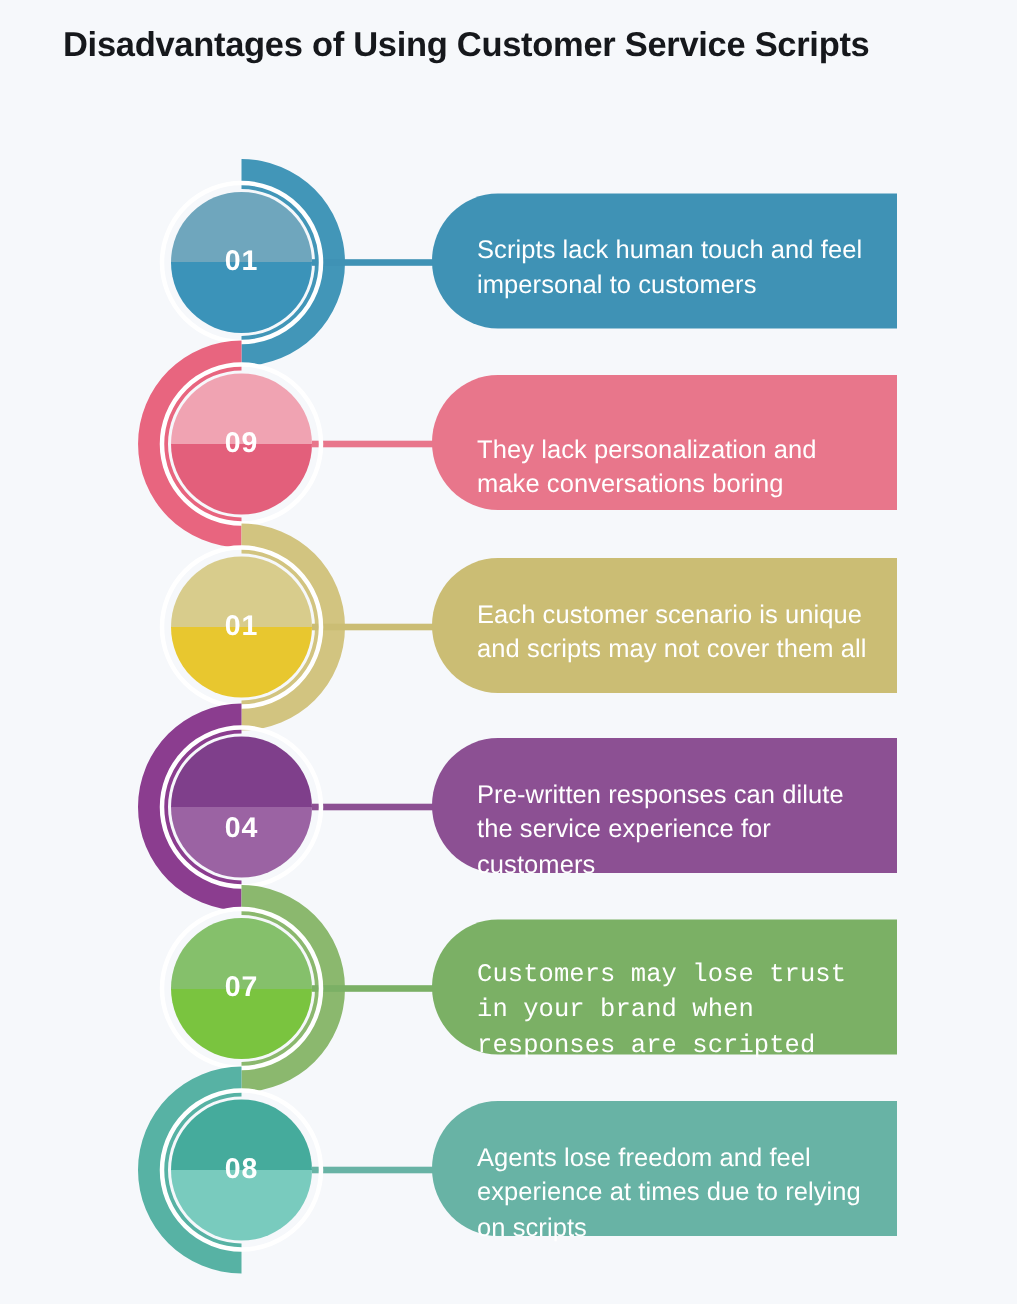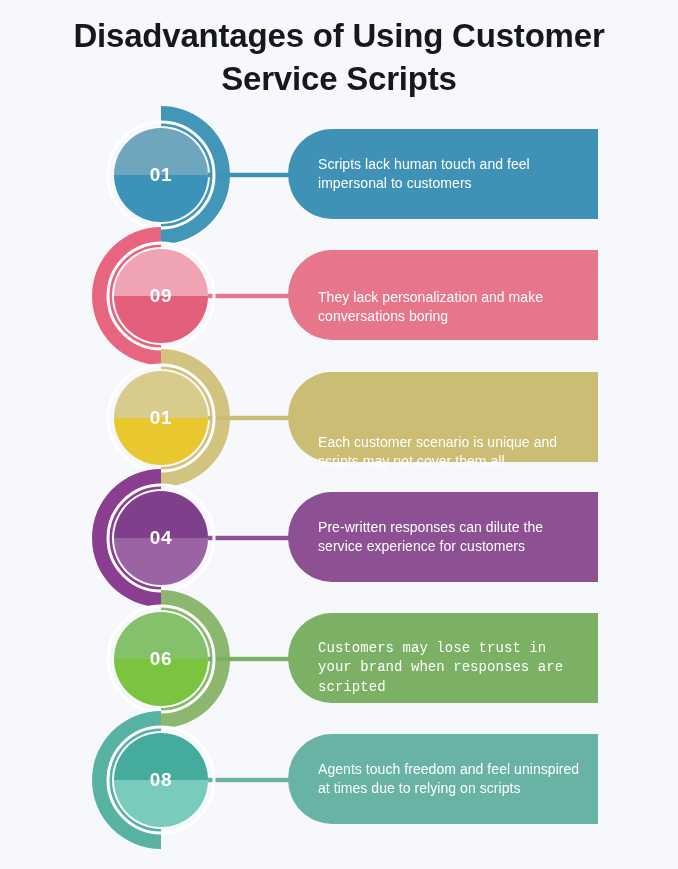--- a/index.html
+++ b/index.html
@@ -12,22 +12,22 @@
     background: #f6f8fb;
     font-family: "Liberation Sans", sans-serif;
     overflow: hidden;
     position: relative;
   }
   #page-title {
     position: absolute;
     top: 14px;
     left: 42px;
     width: 594px;
-    text-align: center;
-    font-size: 33px;
+    text-align: left;
+    font-size: 23px;
     line-height: 1.31;
     font-weight: bold;
     color: #16181c;
     letter-spacing: -0.2px;
   }
   #infographic {
     position: absolute;
     top: 0;
     left: 0;
     width: 678px;
@@ -36,21 +36,21 @@
   .stack-svg {
     position: absolute;
     top: 0;
     left: 0;
     width: 678px;
     height: 869px;
   }
   .row-text {
     position: absolute;
     color: #ffffff;
-    font-size: 14px;
+    font-size: 17px;
     line-height: 1.38;
     font-weight: normal;
     letter-spacing: 0.05px;
     width: 262px;
     left: 318px;
   }
   .num-label {
     position: absolute;
     color: #ffffff;
     font-size: 19px;
@@ -150,21 +150,21 @@
           <circle cx="161" cy="780" r="47" fill="url(#grad5)"></circle>
         </g>
       </g>
   </svg>
   <div id="labels-layer">
       <div class="num-label" style="top: 164px;">01</div>
       <div class="row-text" style="top: 155px;">Scripts lack human touch and feel impersonal to customers</div>
       <div class="num-label" style="top: 285px;">09</div>
       <div class="row-text" style="top: 288px;">They lack personalization and make conversations boring</div>
       <div class="num-label" style="top: 407px;">01</div>
-      <div class="row-text" style="top: 398px; margin-top: 35px;">Each customer scenario is unique and scripts may not cover them all</div>
-      <div class="num-label" style="top: 527px;">04</div>
+      <div class="row-text" style="top: 398px;">Each customer scenario is unique and scripts may not cover them all</div>
+      <div class="num-label" style="top: 542px;">04</div>
       <div class="row-text" style="top: 518px;">Pre-written responses can dilute the service experience for customers</div>
-      <div class="num-label" style="top: 648px;">06</div>
+      <div class="num-label" style="top: 648px;">07</div>
       <div class="row-text" style="top: 639px; font-family: Liberation Mono, monospace;">Customers may lose trust in your brand when responses are scripted</div>
       <div class="num-label" style="top: 769px;">08</div>
-      <div class="row-text" style="top: 760px;">Agents touch freedom and feel uninspired at times due to relying on scripts</div>
+      <div class="row-text" style="top: 760px;">Agents lose freedom and feel experience at times due to relying on scripts</div>
     </div>
 </div>
 
 </body></html>

